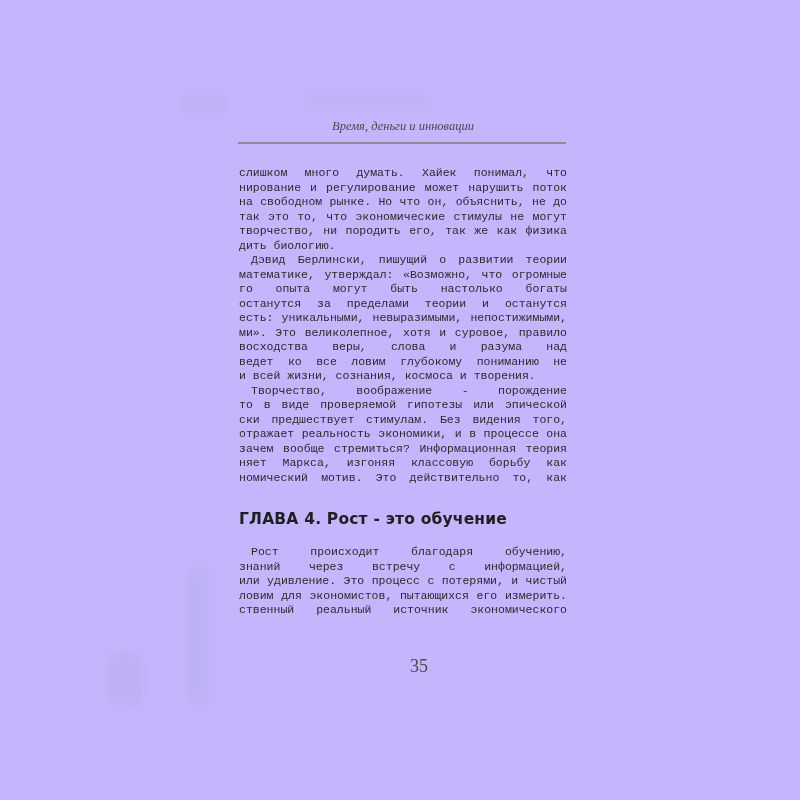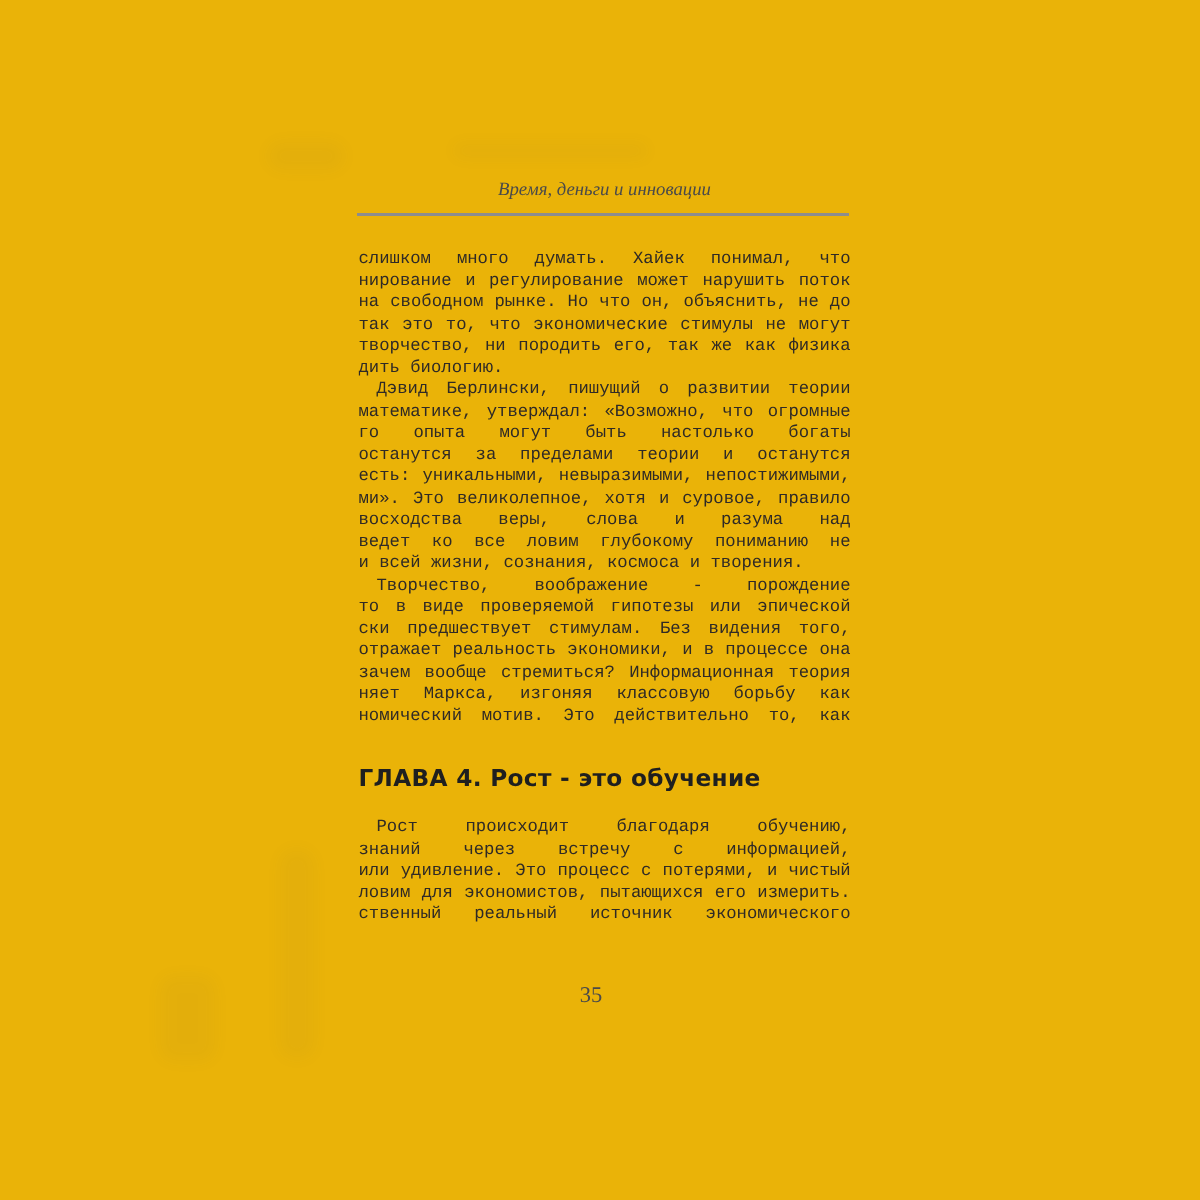--- a/index.html
+++ b/index.html
@@ -10,21 +10,21 @@
   body {
     width: 800px;
     height: 800px;
     position: relative;
     overflow: hidden;
     font-family: "Liberation Serif", serif;
   }
   .sheet {
     position: absolute;
     inset: 0;
-    background: #eab308;
+    background: #c4b5fd;
   }
   
   .smudge {
     position: absolute;
     background: #555555;
     opacity: 0.04;
     filter: blur(5px);
     border-radius: 10px;
   }
   .smudge-a { left: 178px; top: 94px;  width: 52px;  height: 20px; }
@@ -81,24 +81,24 @@
     line-height: 24px;
     font-family: "DejaVu Sans", sans-serif;
     font-weight: bold;
     font-size: 15.5px;
     letter-spacing: 0.2px;
     color: #1f1f1f;
   }
   .page-number {
     position: absolute;
     top: 656px;
-    left: 230px;
+    left: 255px;
     width: 328px;
     text-align: center;
-    font-size: 15px;
+    font-size: 18px;
     color: #4a4a4a;
   }
 </style>
 </head>
 <body>
 
 <div class="sheet">
   <div class="smudge smudge-a"></div>
   <div class="smudge smudge-b"></div>
   <div class="smudge smudge-c"></div>

